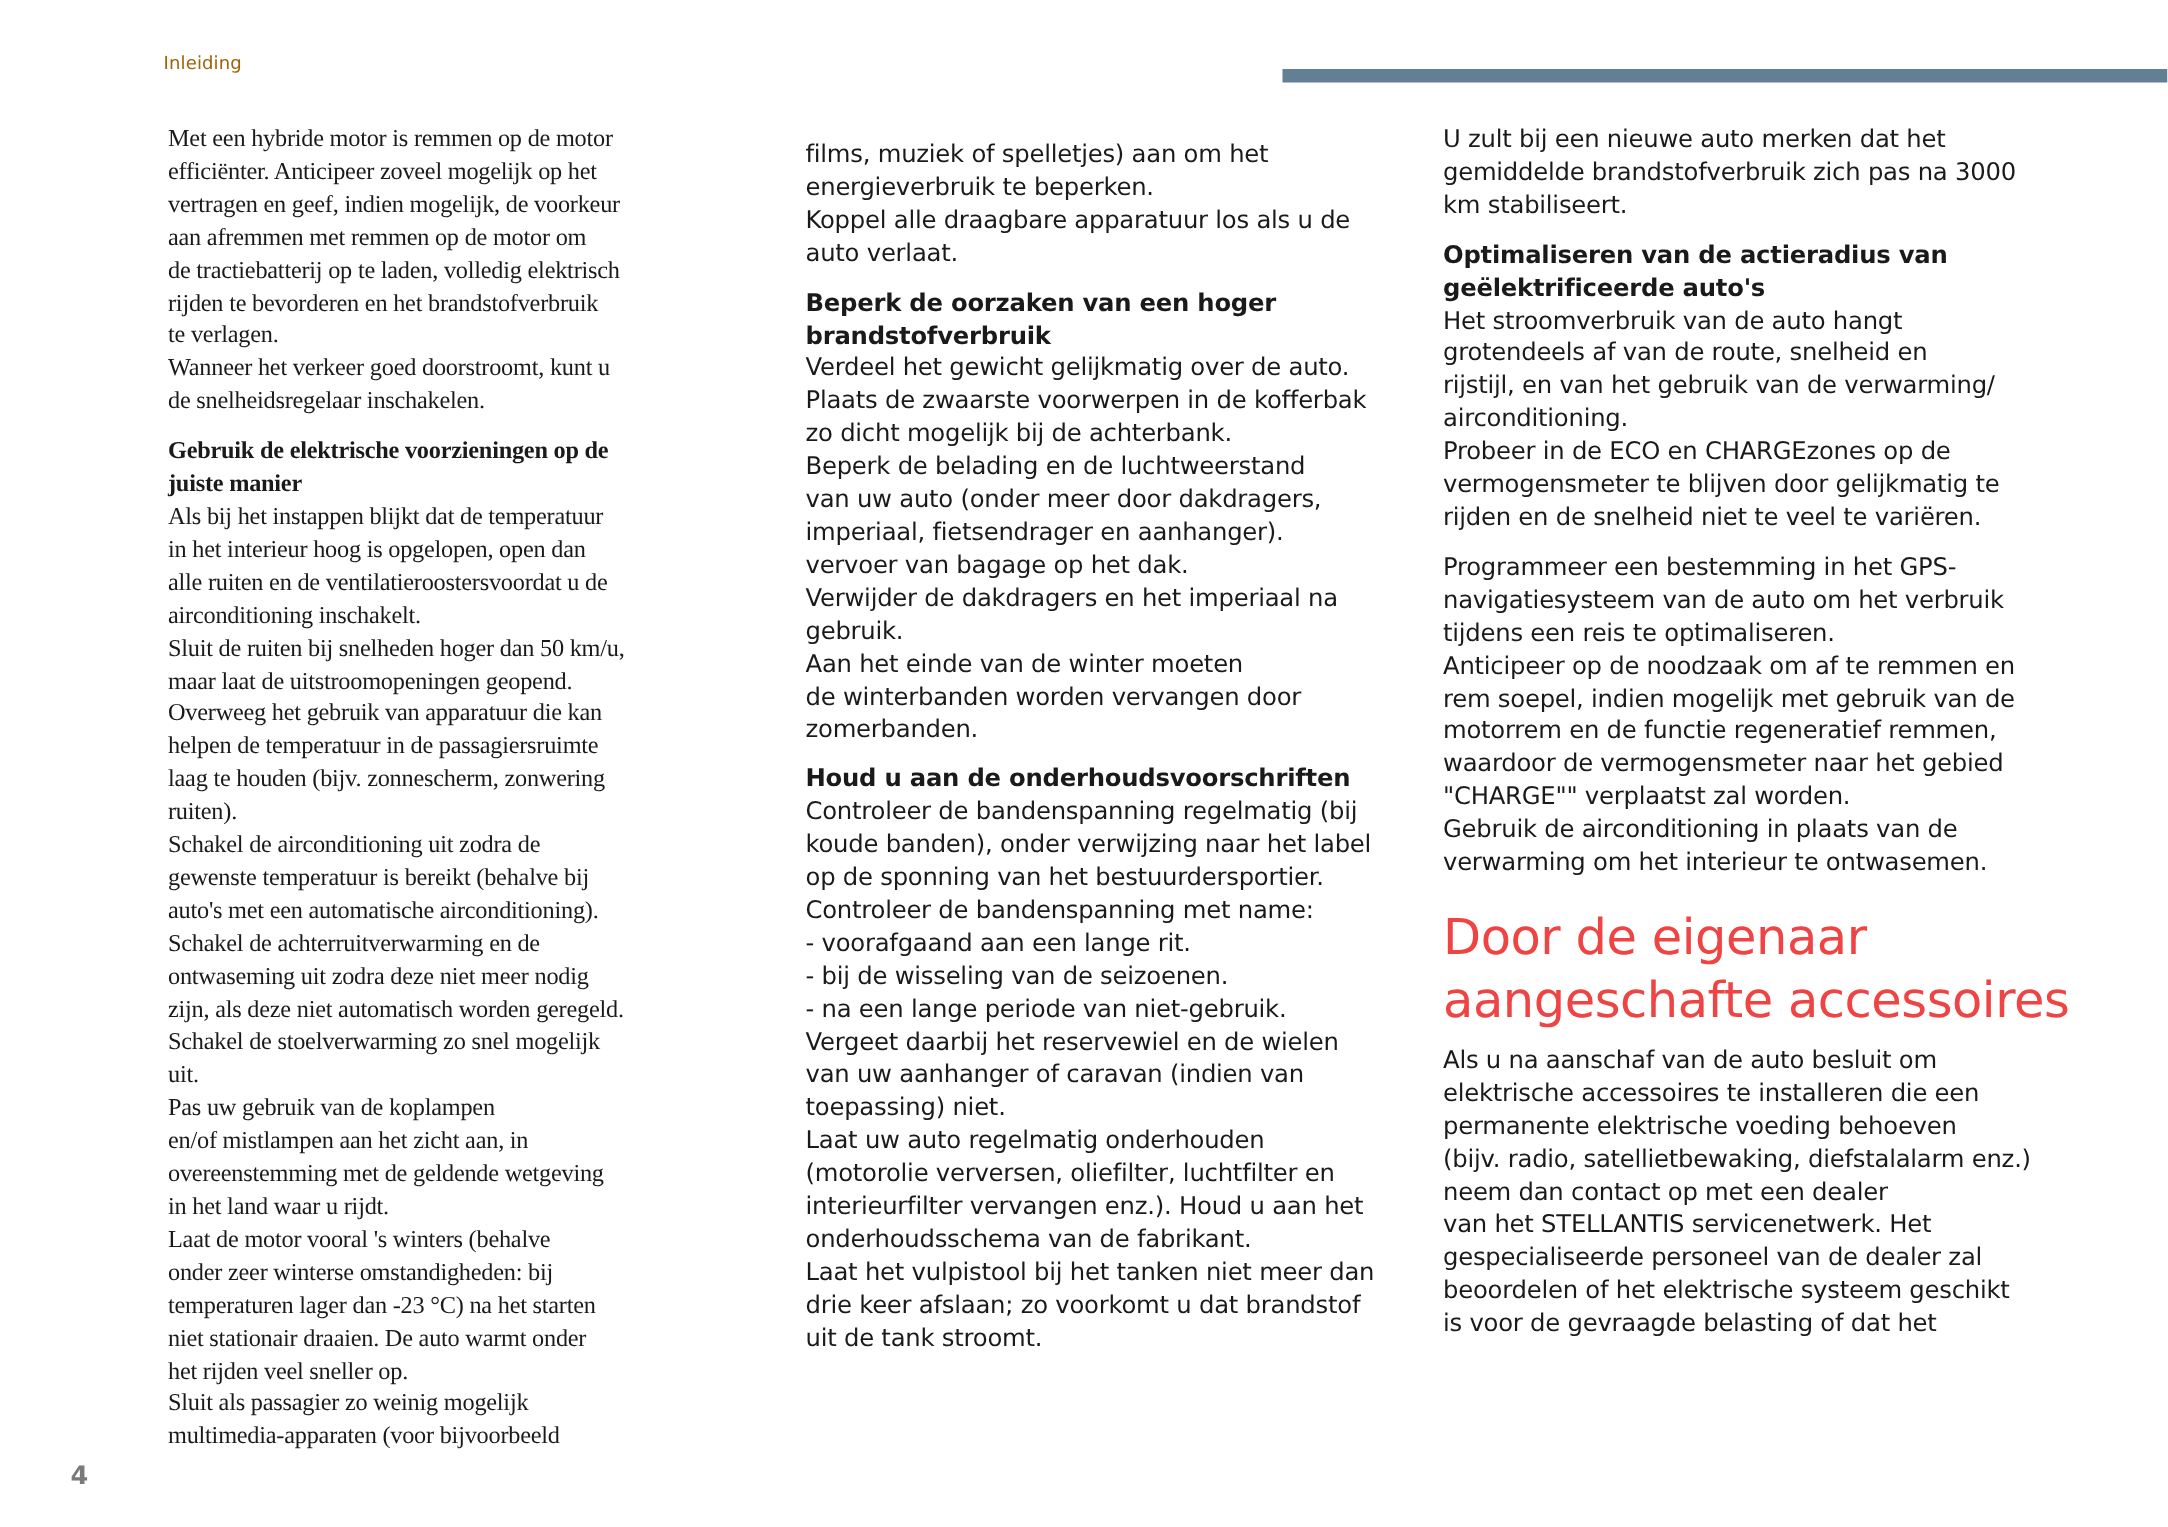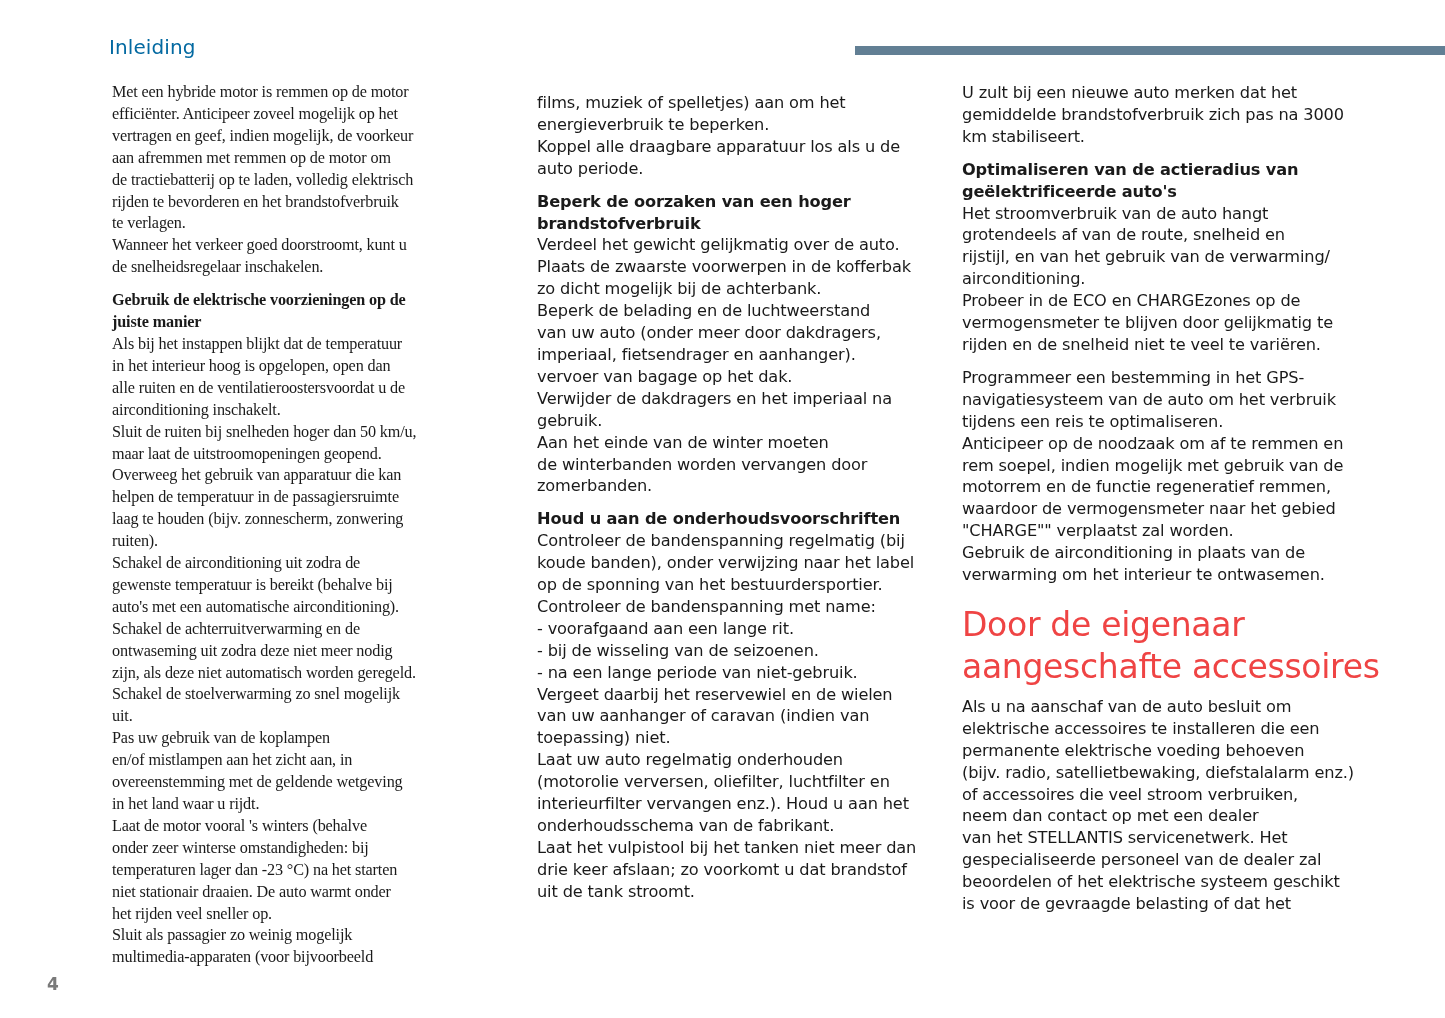--- a/index.html
+++ b/index.html
@@ -1,18 +1,18 @@
 <!DOCTYPE html>
 <html><head>
 <meta charset="utf-8">
 <style>
   html, body { margin: 0; padding: 0; background: #ffffff; }
   body { width: 1445px; height: 1018px; position: relative; overflow: hidden;
          font-family: "DejaVu Sans", sans-serif; color: #1a1a1a; }
-  .header-label { position: absolute; left: 109px; top: 35px; font-size: 20px; color: #0369a1;
+  .header-label { position: absolute; left: 109px; top: 35px; font-size: 12px; color: #a16207;
                   font-family: "DejaVu Sans", sans-serif; letter-spacing: 0.1px; }
   .header-bar { position: absolute; left: 855px; top: 46px; width: 590px; height: 9px; background: #627f94; }
   .page-number { position: absolute; left: 47px; top: 974px; font-size: 17px; font-weight: bold; color: #7a7a7a; }
   .col { position: absolute; top: 82px; width: 410px; font-size: 16.2px; line-height: 21.9px; letter-spacing: -0.15px; }
   .col1 { left: 112px; font-family: Liberation Serif, serif; }
   .col2 { left: 537px; margin-top: 10px; }
   .col3 { left: 962px; }
   .line { white-space: nowrap; }
   .section { margin-bottom: 11px; }
   .heading { font-weight: bold; }
@@ -74,21 +74,21 @@
         <div class="line">multimedia-apparaten (voor bijvoorbeeld</div>
       </div>
   </div>
 </div>
 
 <div class="col col2">
   <div class="section">
       <div class="line">films, muziek of spelletjes) aan om het</div>
       <div class="line">energieverbruik te beperken.</div>
       <div class="line">Koppel alle draagbare apparatuur los als u de</div>
-      <div class="line">auto periode.</div>
+      <div class="line">auto verlaat.</div>
     </div>
   <div class="section">
     <div class="heading">
         <div class="line">Beperk de oorzaken van een hoger</div>
         <div class="line">brandstofverbruik</div>
       </div>
     <div>
         <div class="line">Verdeel het gewicht gelijkmatig over de auto.</div>
         <div class="line">Plaats de zwaarste voorwerpen in de kofferbak</div>
         <div class="line">zo dicht mogelijk bij de achterbank.</div>
@@ -173,21 +173,20 @@
 
   <div class="big-title">
       <div class="line">Door de eigenaar</div>
       <div class="line">aangeschafte accessoires</div>
     </div>
   <div>
       <div class="line">Als u na aanschaf van de auto besluit om</div>
       <div class="line">elektrische accessoires te installeren die een</div>
       <div class="line">permanente elektrische voeding behoeven</div>
       <div class="line">(bijv. radio, satellietbewaking, diefstalalarm enz.)</div>
-      <div class="line">of accessoires die veel stroom verbruiken,</div>
       <div class="line">neem dan contact op met een dealer</div>
       <div class="line">van het STELLANTIS servicenetwerk. Het</div>
       <div class="line">gespecialiseerde personeel van de dealer zal</div>
       <div class="line">beoordelen of het elektrische systeem geschikt</div>
       <div class="line">is voor de gevraagde belasting of dat het</div>
     </div>
 </div>
 
 <div class="page-number">4</div>
 

